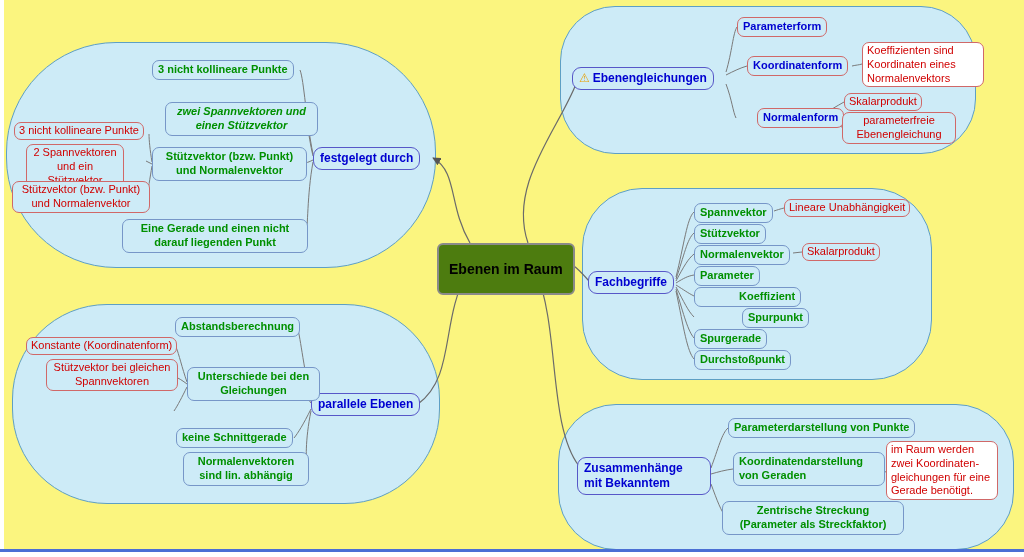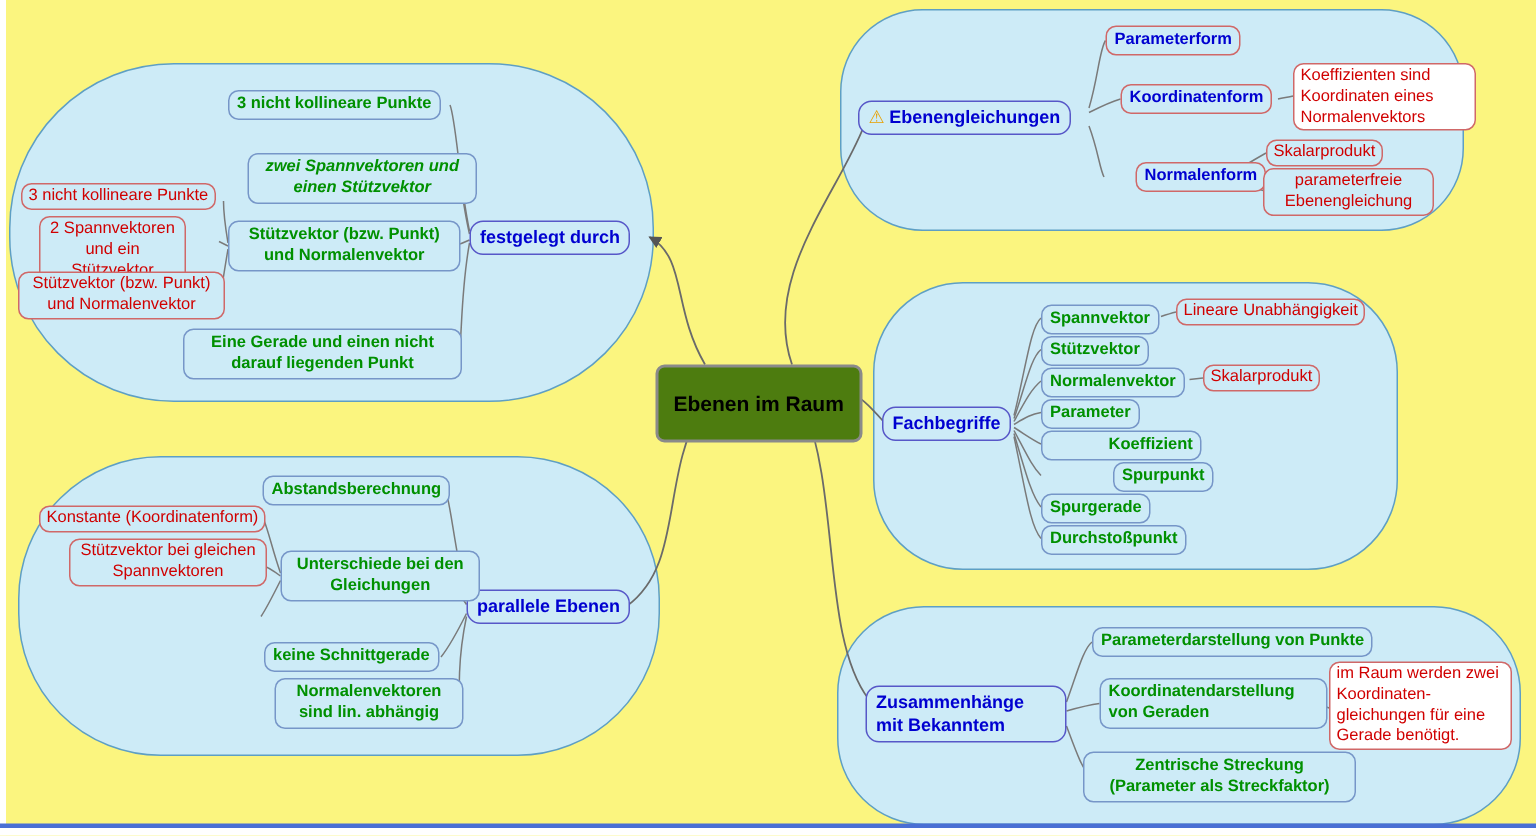--- a/index.html
+++ b/index.html
@@ -140,20 +140,20 @@
   <div class="node green" style="left:175px;top:317px;">Abstandsberechnung</div>
   <div class="node green ml" style="left:187px;top:367px;width:133px;">Unterschiede bei den Gleichungen</div>
   <div class="node green" style="left:176px;top:428px;">keine Schnittgerade</div>
   <div class="node green ml" style="left:183px;top:452px;width:126px;">Normalenvektoren sind lin. abhängig</div>
   <div class="node red" style="left:26px;top:337px;text-align:center;">Konstante (Koordinatenform)</div>
   <div class="node red ml" style="left:46px;top:359px;width:132px;">Stützvektor bei gleichen Spannvektoren</div>
 
   <div class="node branch ml tl" style="left:577px;top:457px;width:134px;">Zusammenhänge mit Bekanntem</div>
   <div class="node green" style="left:728px;top:418px;">Parameterdarstellung von Punkte</div>
   <div class="node green ml tl" style="left:733px;top:452px;width:152px;">Koordinatendarstellung von Geraden</div>
-  <div class="node red ml tl whitebg" style="left:886px;top:441px;width:122px;">im Raum werden zwei Koordinaten-gleichungen für eine Gerade benötigt.</div>
+  <div class="node red ml tl whitebg" style="left:886px;top:441px;width:112px;">im Raum werden zwei Koordinaten-gleichungen für eine Gerade benötigt.</div>
   <div class="node green ml" style="left:722px;top:501px;width:182px;">Zentrische Streckung (Parameter als Streckfaktor)</div>
 
   <div class="chrome" style="left:0;top:0;width:4px;height:557px;background:#FFFFFF;"></div>
   <div class="chrome" style="left:0;top:549px;width:1024px;height:3px;background:#4A6FD4;"></div>
   <div class="chrome" style="left:0;top:552px;width:1024px;height:5px;background:#FFFFFF;"></div>
 
 </div>
 
 </body></html>

